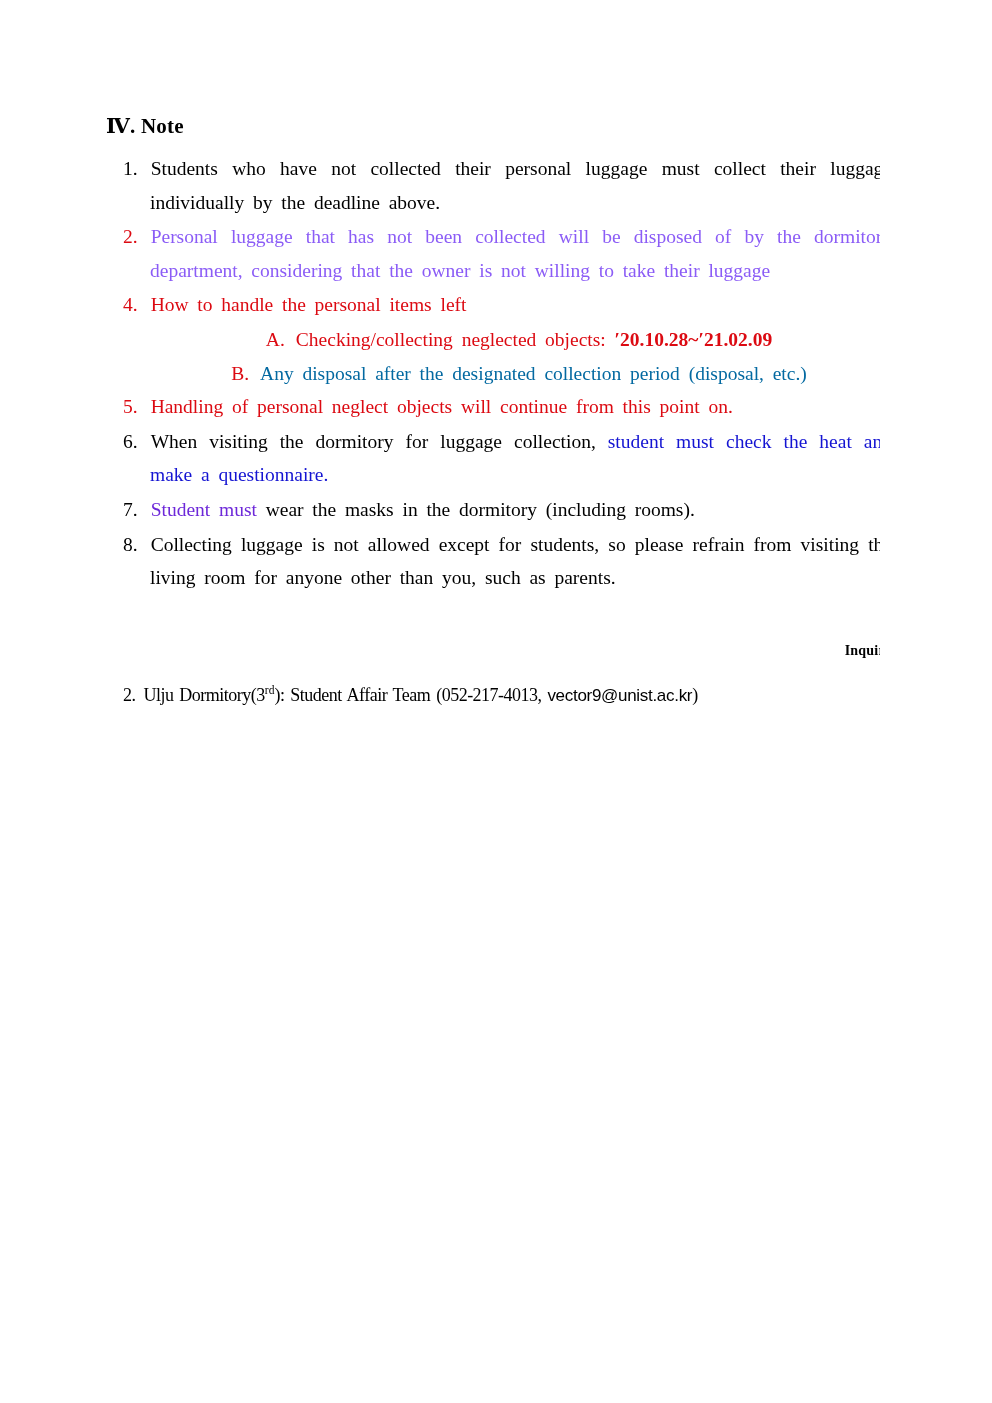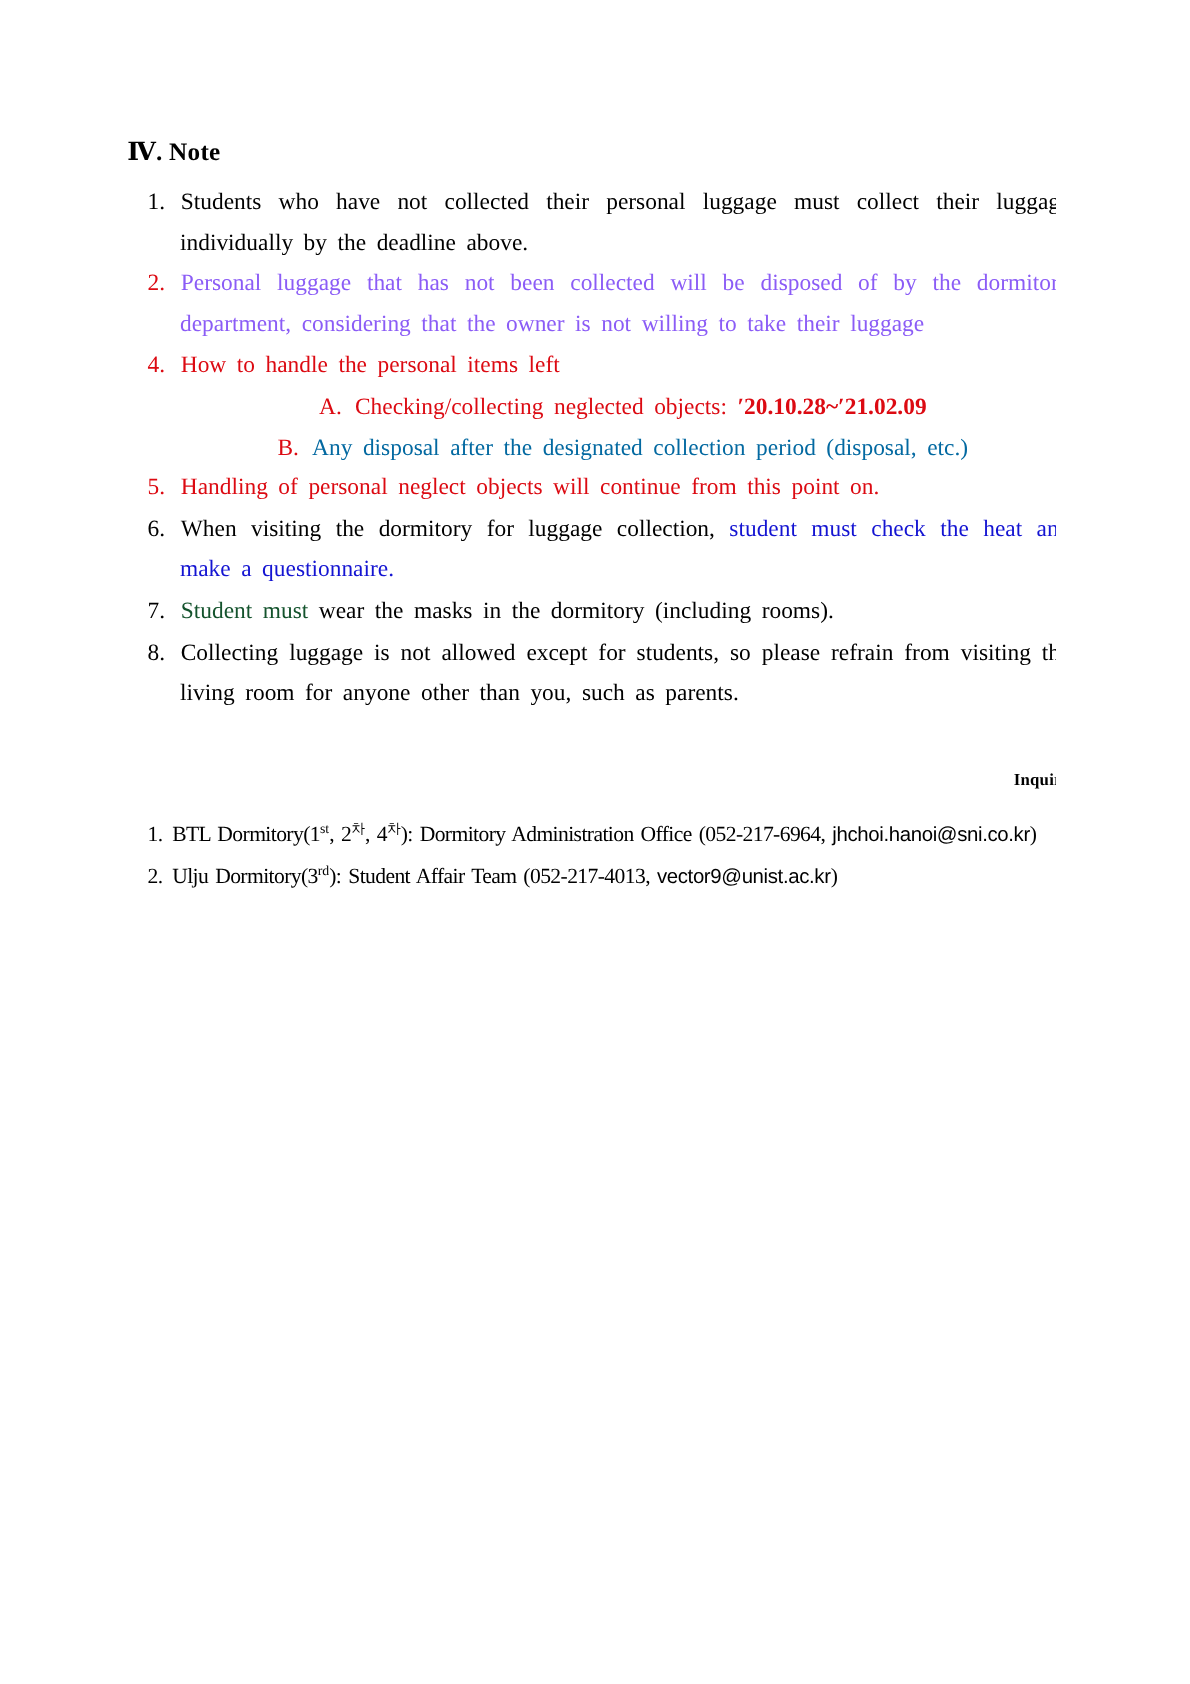--- a/index.html
+++ b/index.html
@@ -112,36 +112,33 @@
 
       <div class="note-item">
         <span class="num" style="color: rgb(220, 10, 18);">5.</span><span style="color: rgb(220, 10, 18);">Handling of personal neglect objects will continue from this point on.</span>
       </div>
 
       <div class="note-item">
         <span class="num" style="color: rgb(0, 0, 0);">6.</span><span style="color: rgb(0, 0, 0);">When visiting the dormitory for luggage collection, </span><span style="color: rgb(20, 20, 210);">student must check the heat and make a questionnaire.</span>
       </div>
 
       <div class="note-item">
-        <span class="num" style="color: rgb(0, 0, 0);">7.</span><span style="color: #14532d;">Student must </span><span style="color: #000000;">wear the masks</span><span style="color: rgb(0, 0, 0);"> in the dormitory (including rooms).</span>
+        <span class="num" style="color: rgb(0, 0, 0);">7.</span><span style="color: #6d28d9;">Student must </span><span style="color: #000000;">wear the masks</span><span style="color: rgb(0, 0, 0);"> in the dormitory (including rooms).</span>
       </div>
 
       <div class="note-item">
         <span class="num" style="color: rgb(0, 0, 0);">8.</span><span style="color: rgb(0, 0, 0);">Collecting luggage is not allowed except for students, so please refrain from visiting the living room for anyone other than you, such as parents.</span>
       </div>
 
     </div>
 
     <div class="inquiry-heading">Inquiry</div>
 
     <div>
 
-      <div class="inquiry-item">
-        <span class="num">1.</span><span>BTL Dormitory(1</span><sup>st</sup><span>, 2</span><sup>차</sup><span>, 4</span><sup>차</sup><span>): Dormitory Administration Office (052-217-6964, </span><span class="email">jhchoi.hanoi@sni.co.kr</span><span>)</span>
-      </div>
 
       <div class="inquiry-item">
         <span class="num">2.</span><span>Ulju Dormitory(3</span><sup>rd</sup><span>): Student Affair Team (052-217-4013, </span><span class="email">vector9@unist.ac.kr</span><span>)</span>
       </div>
 
     </div>
 
   </div>
 </div>
 

